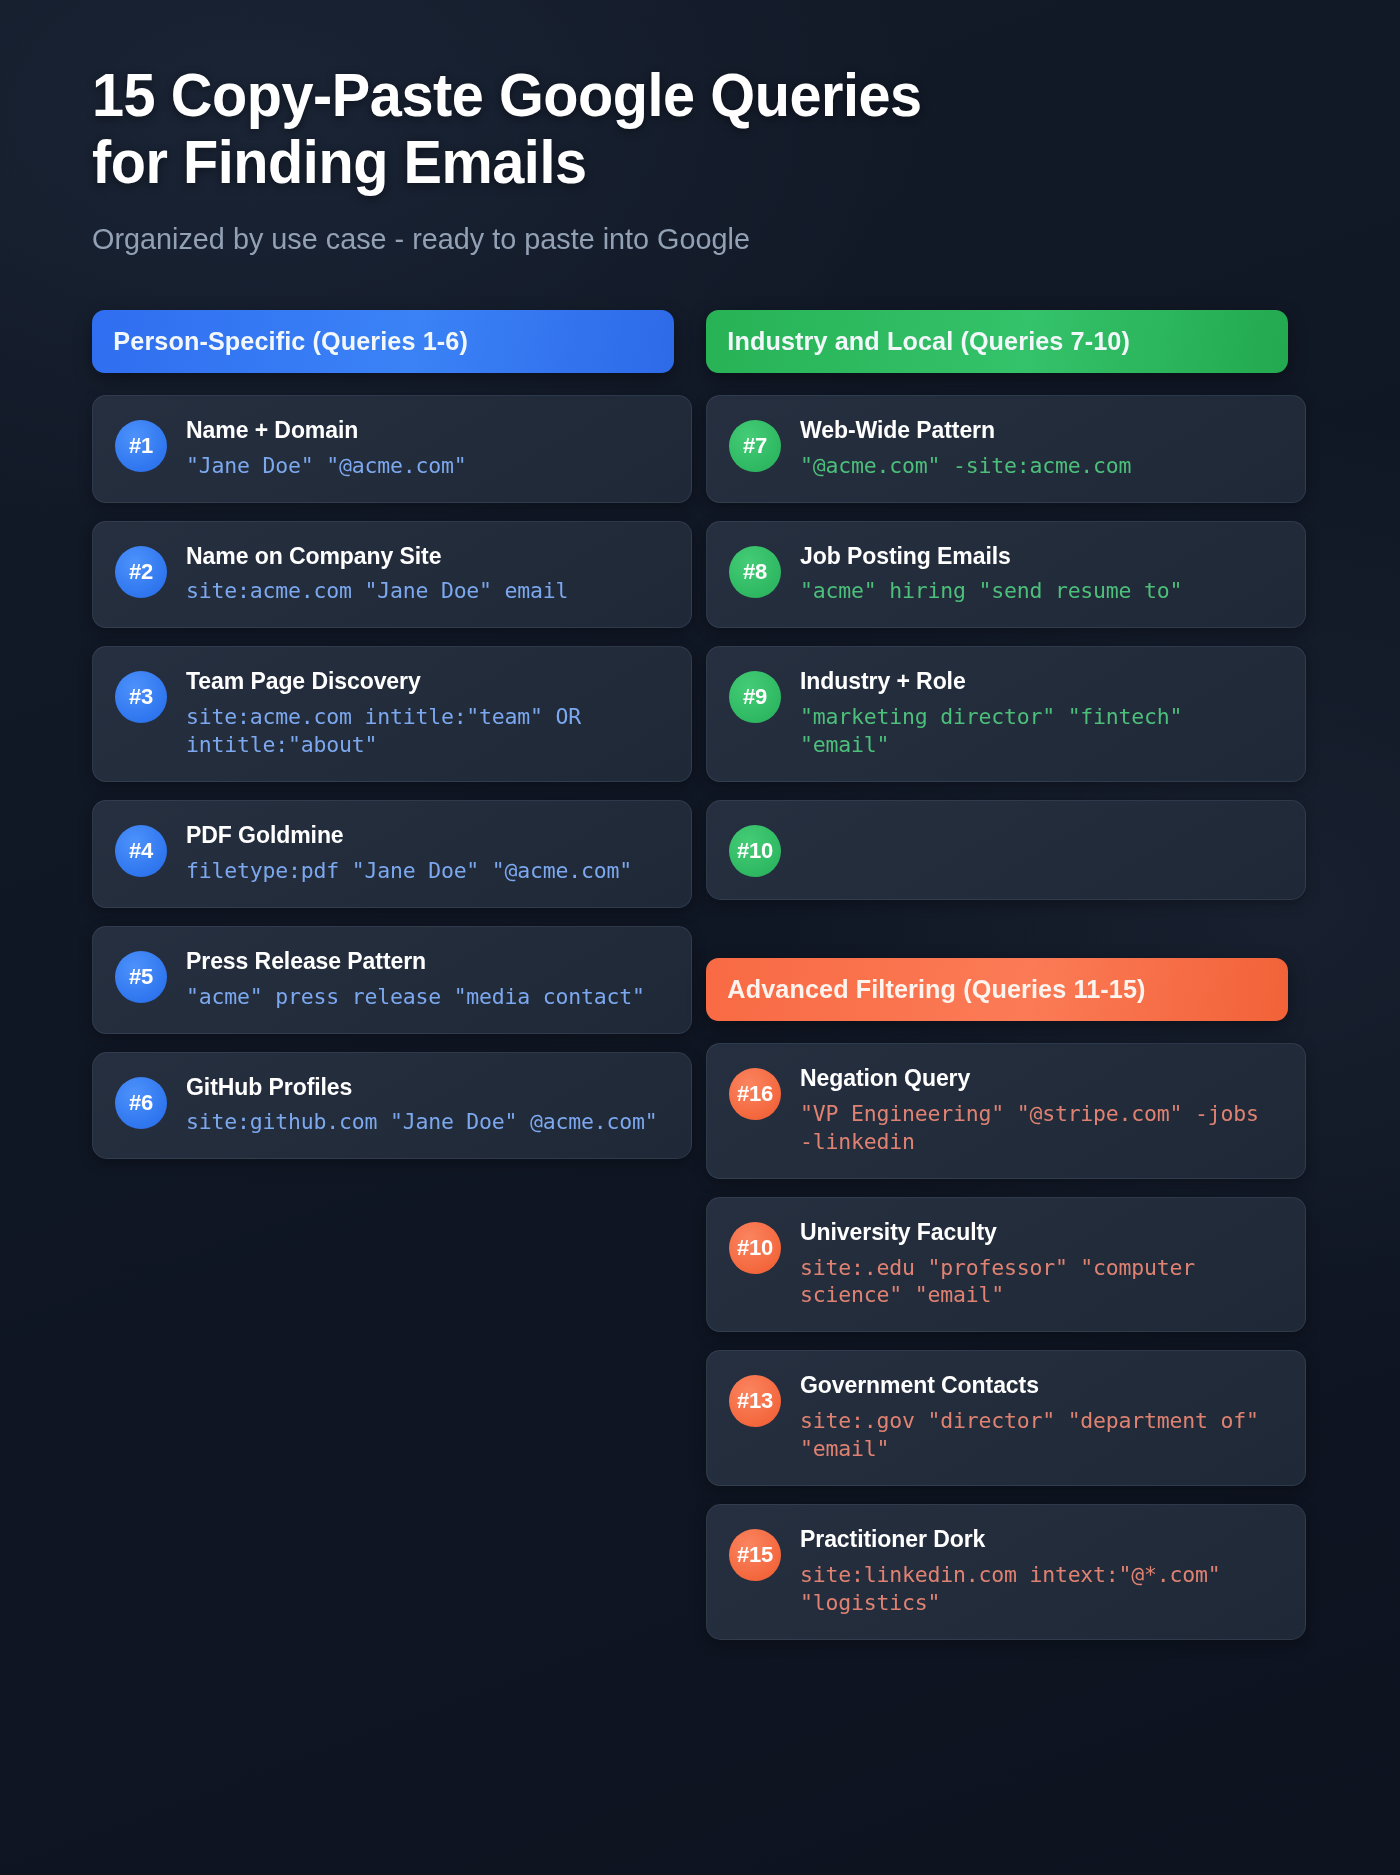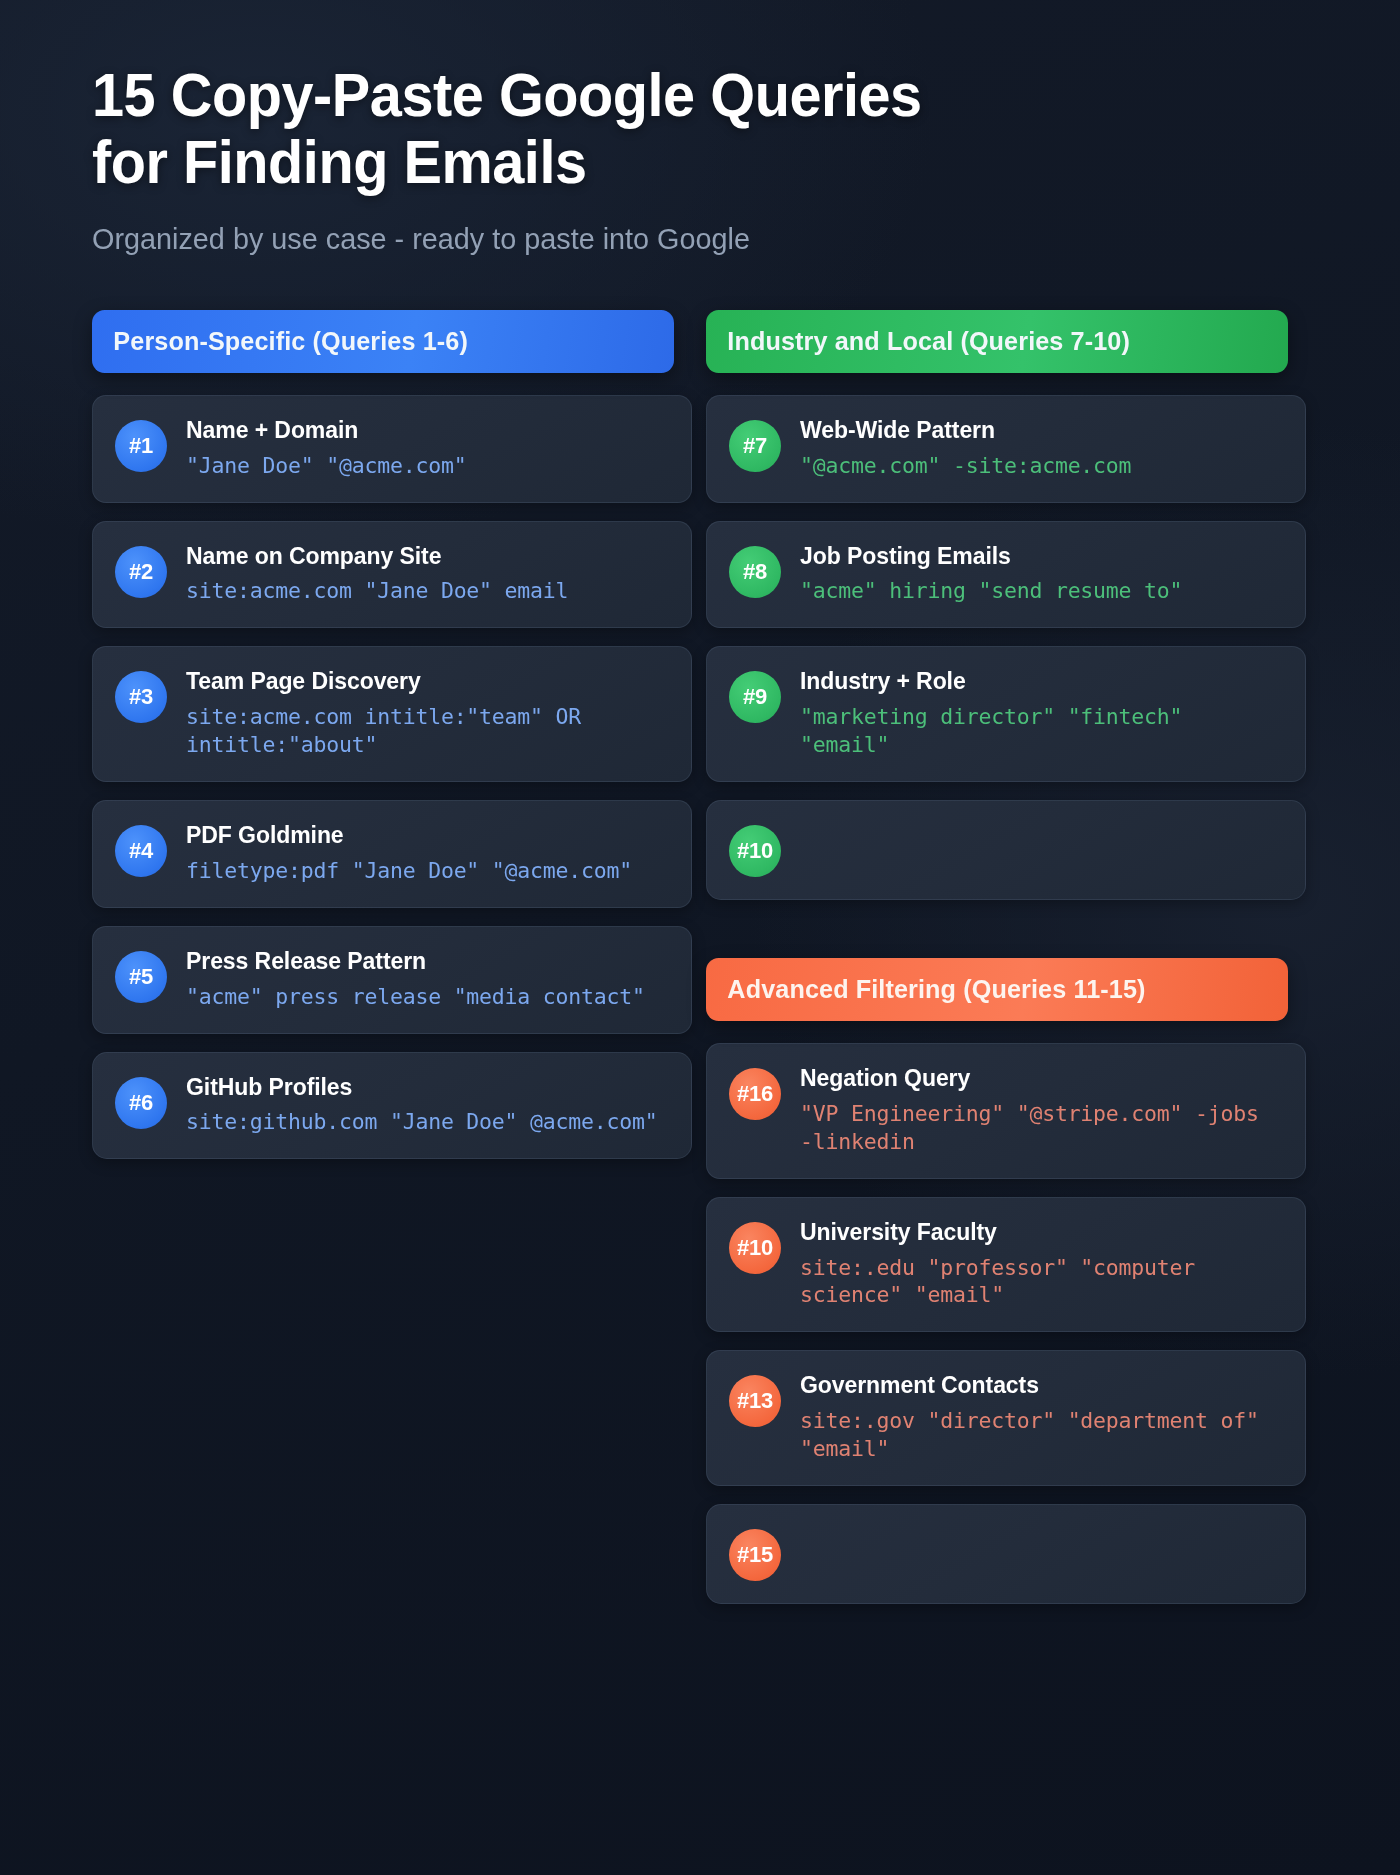--- a/index.html
+++ b/index.html
@@ -233,18 +233,22 @@
           </div>
           <div class="card">
             <div class="badge b-orange">#13</div>
             <div class="card-body">
               <div class="card-title">Government Contacts</div>
               <div class="card-query q-orange">site:.gov "director" "department of" "email"</div>
             </div>
           </div>
           <div class="card">
             <div class="badge b-orange">#15</div>
+            <div class="card-body">
+              <div class="card-title">Practitioner Dork</div>
+              <div class="card-query q-orange">site:linkedin.com intext:"@*.com" "logistics"</div>
+            </div>
           </div>
         </div>
       </div>
   </div>
 
 </div>
 
 </body></html>

